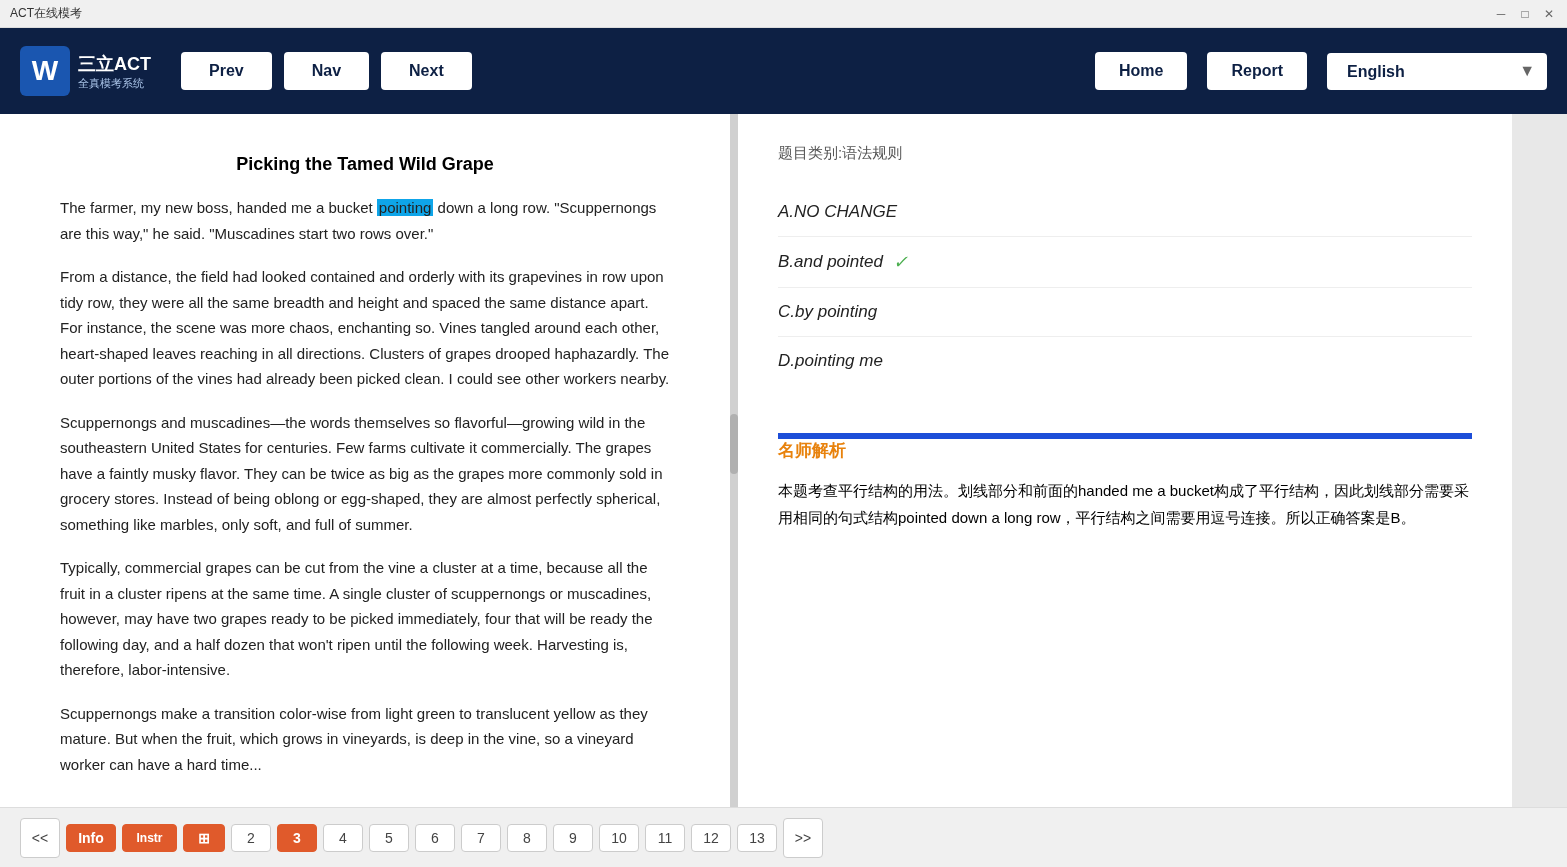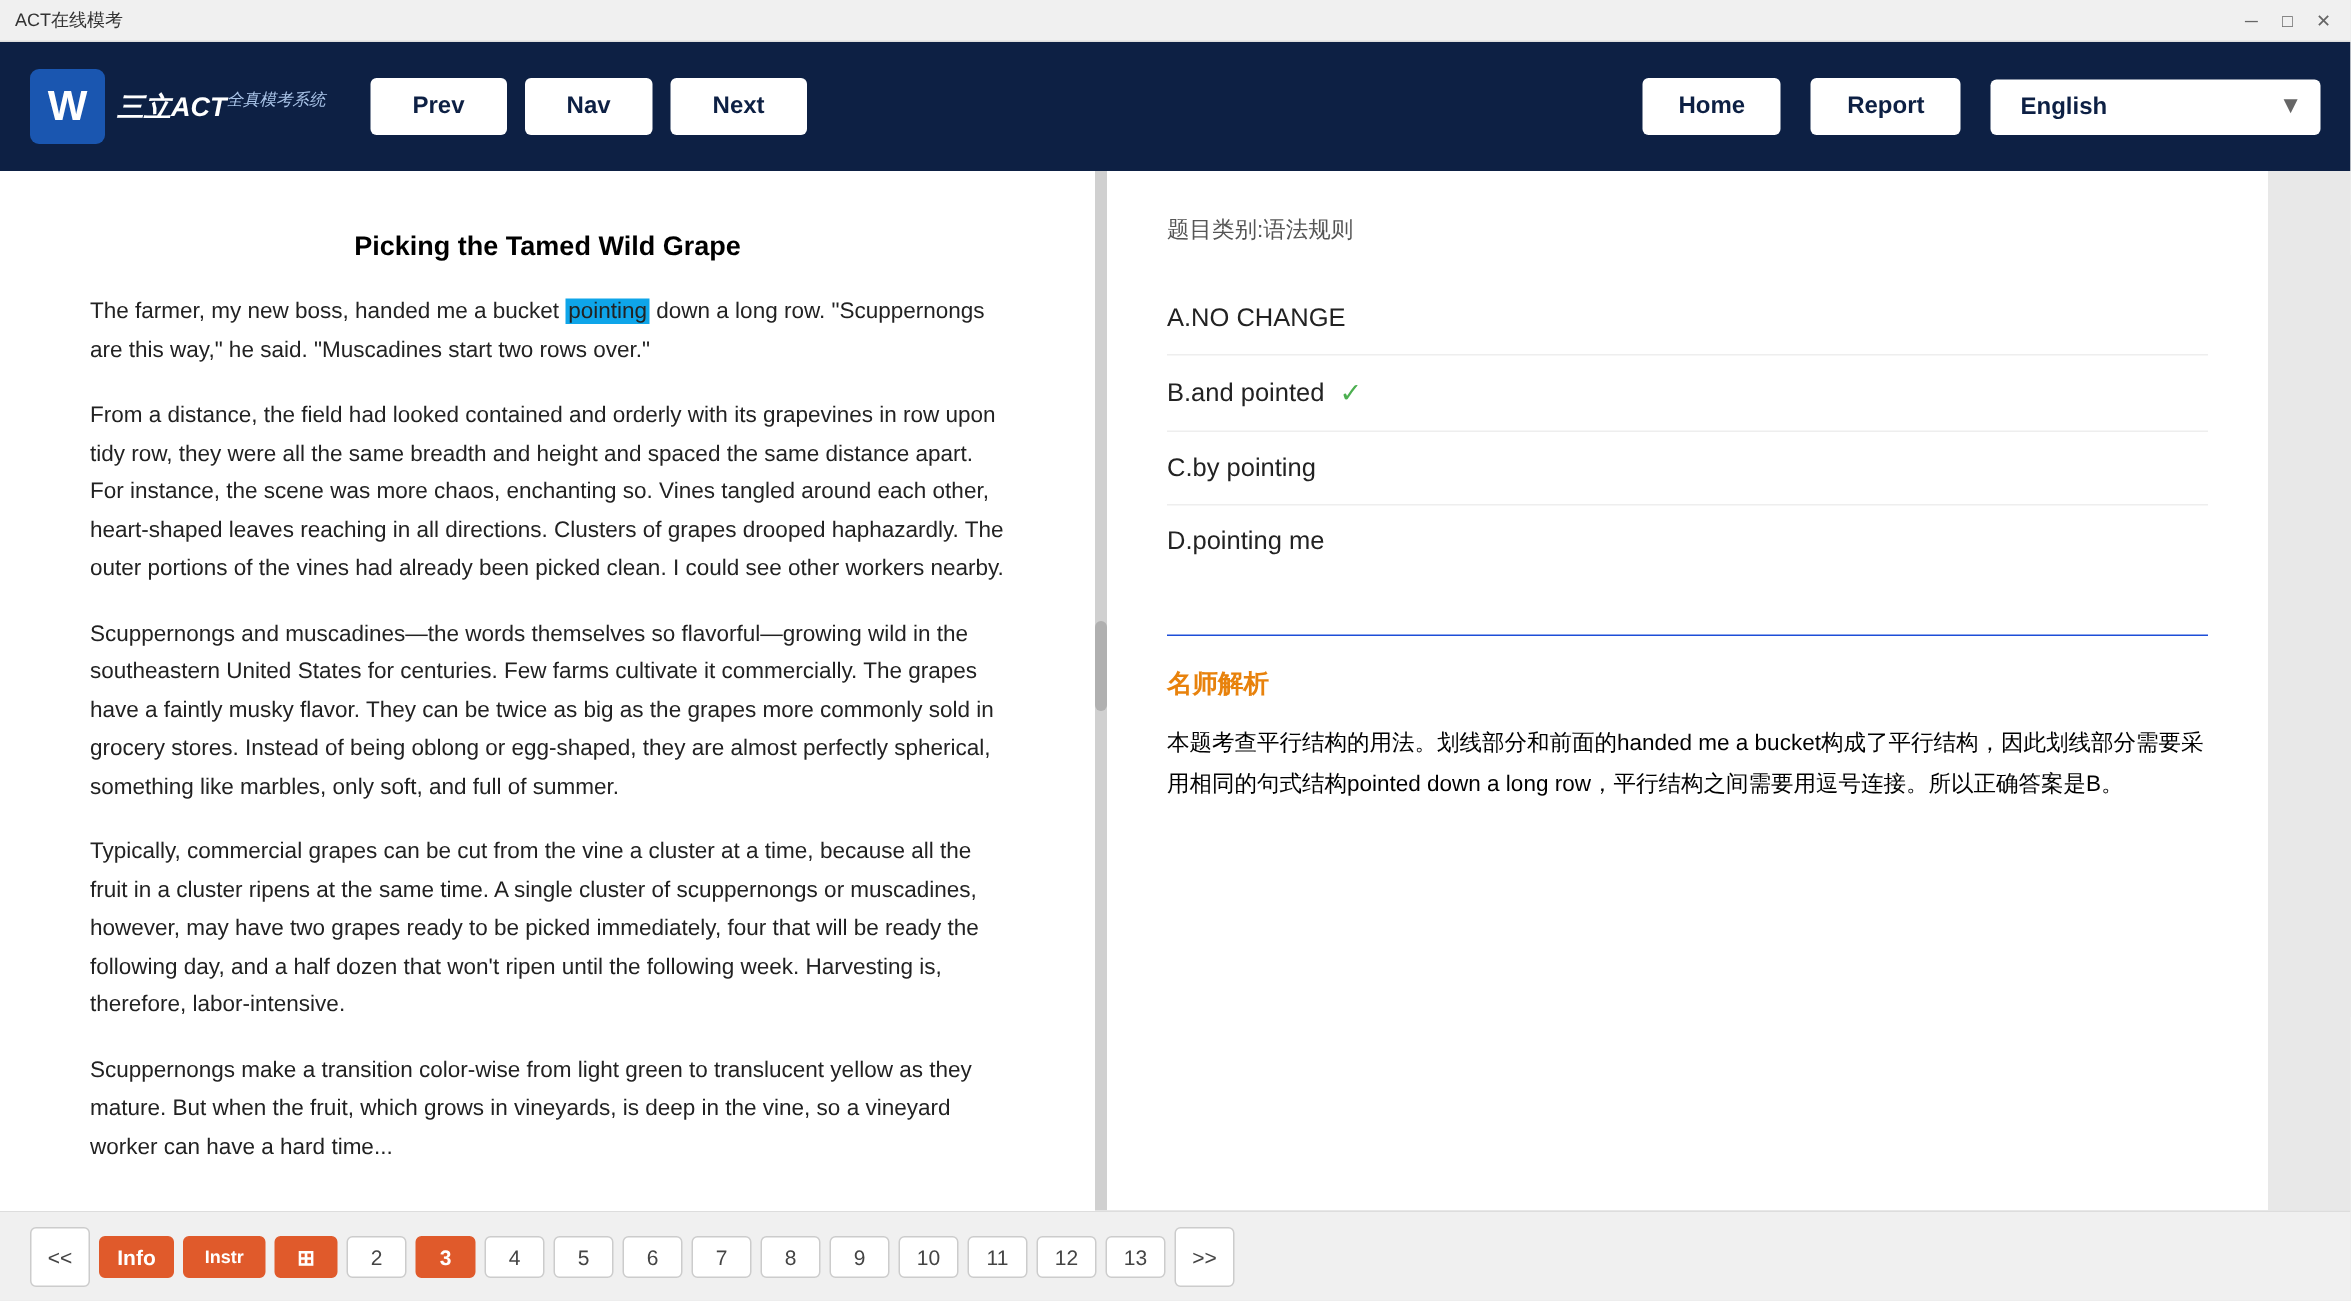--- a/index.html
+++ b/index.html
@@ -55,21 +55,21 @@
       display: flex;
       align-items: center;
       justify-content: center;
       font-size: 28px;
       font-weight: bold;
       color: white;
       margin-right: 8px;
     }
     .logo-text {
       display: flex;
-      font-style: italic;
+      flex-direction: column;
     }
     .logo-act {
       font-size: 18px;
       font-weight: bold;
       color: white;
     }
     .logo-sub {
       font-size: 11px;
       color: #aac4e8;
     }
@@ -198,25 +198,25 @@
       gap: 10px;
       cursor: pointer;
     }
     .answer-option:last-of-type { border-bottom: none; }
     .check-icon {
       color: #4caf50;
       font-size: 18px;
     }
     .answer-section {
       margin-bottom: 30px;
+      font-style: italic;
     }
     .teacher-explanation {
-      margin-top: 38px;
-      padding-top: 20px;
-      border-top: 1px solid #1d4ed8;
+      margin-top: 48px;
+      border-top: 6px solid #1d4ed8;
     }
     .teacher-label {
       font-size: 17px;
       color: #e8820c;
       font-weight: bold;
       margin-bottom: 15px;
     }
     .explanation-text {
       font-size: 15px;
       line-height: 1.8;

